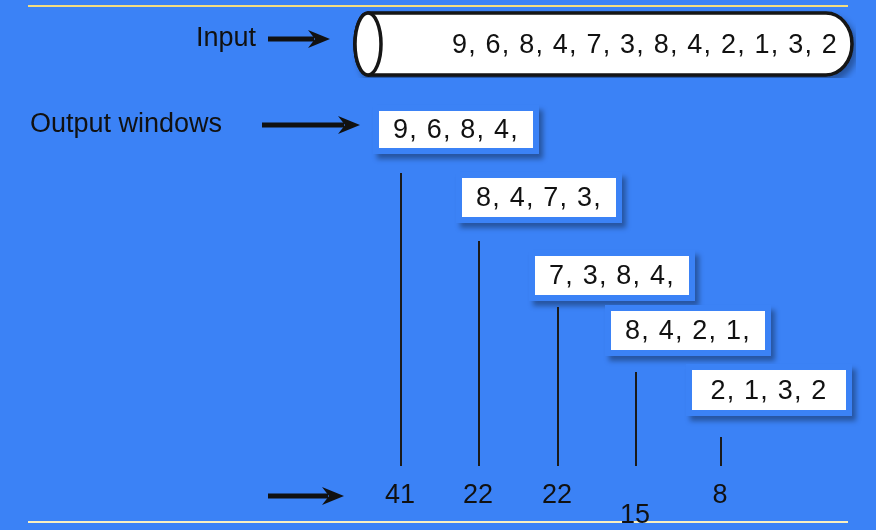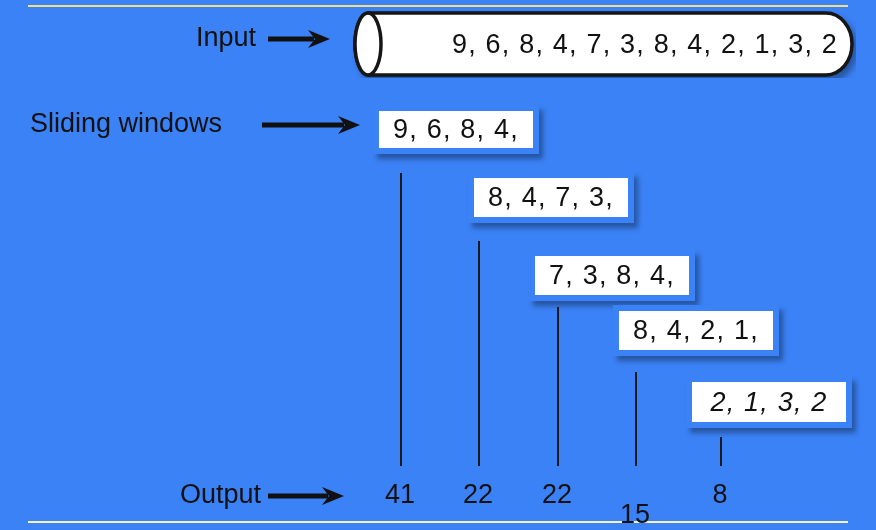--- a/index.html
+++ b/index.html
@@ -134,45 +134,44 @@
         </filter>
       </defs>
       <g filter="url(#sh)">
         <path d="M 16 3 L 474 3 A 26 31 0 0 1 474 65 L 16 65 A 13 31 0 0 1 16 3 Z" fill="#ffffff" stroke="#141414" stroke-width="3.5"></path>
         <ellipse cx="16" cy="34" rx="13" ry="31" fill="#ffffff" stroke="#141414" stroke-width="3.5"></ellipse>
       </g>
     </svg>
     <div class="cyl-text">9, 6, 8, 4, 7, 3, 8, 4, 2, 1, 3, 2</div>
   </div>
 
-  <div class="label label-sliding">Sliding windows</div>
+  <div class="label label-sliding">Output windows</div>
   <div class="arrow arrow-sliding">
     <svg width="98" height="22" viewBox="0 0 98 22">
       <line x1="0" y1="11" x2="82" y2="11" stroke="#111" stroke-width="5"></line>
       <polygon points="76,2 98,11 76,20 83,11" fill="#111"></polygon>
     </svg>
   </div>
 
   <div id="windows-layer">
       <div class="win" style="left: 373px; top: 105px; width: 166px; height: 49px;">9, 6, 8, 4,</div>
-      <div class="win" style="left: 468px; top: 172px; width: 166px; height: 51px;">8, 4, 7, 3,</div>
+      <div class="win" style="left: 456px; top: 172px; width: 166px; height: 51px;">8, 4, 7, 3,</div>
       <div class="win" style="left: 529px; top: 238px; width: 166px; height: 51px; margin-top: 12px;">7, 3, 8, 4,</div>
-      <div class="win" style="left: 605px; top: 305px; width: 166px; height: 51px; margin-left: 8px;">8, 4, 2, 1,</div>
-      <div class="win" style="left: 686px; top: 376px; width: 166px; height: 52px; font-style: italic;">2, 1, 3, 2</div>
+      <div class="win" style="left: 605px; top: 305px; width: 166px; height: 51px;">8, 4, 2, 1,</div>
+      <div class="win" style="left: 686px; top: 364px; width: 166px; height: 52px;">2, 1, 3, 2</div>
     </div>
 
   <div id="connectors-layer">
       <div class="connector" style="left: 400px; top: 173px; height: 293px;"></div>
       <div class="connector" style="left: 478px; top: 241px; height: 225px;"></div>
       <div class="connector" style="left: 557px; top: 307px; height: 159px;"></div>
       <div class="connector" style="left: 635px; top: 372px; height: 94px;"></div>
       <div class="connector" style="left: 720px; top: 437px; height: 29px;"></div>
     </div>
 
-  <div class="label label-output">Output</div>
   <div class="arrow arrow-output">
     <svg width="76" height="22" viewBox="0 0 76 22">
       <line x1="0" y1="11" x2="60" y2="11" stroke="#111" stroke-width="5"></line>
       <polygon points="54,2 76,11 54,20 61,11" fill="#111"></polygon>
     </svg>
   </div>
 
   <div id="outputs-layer">
       <div class="out-val" style="left: 400px; top: 479px;">41</div>
       <div class="out-val" style="left: 478px; top: 479px;">22</div>

